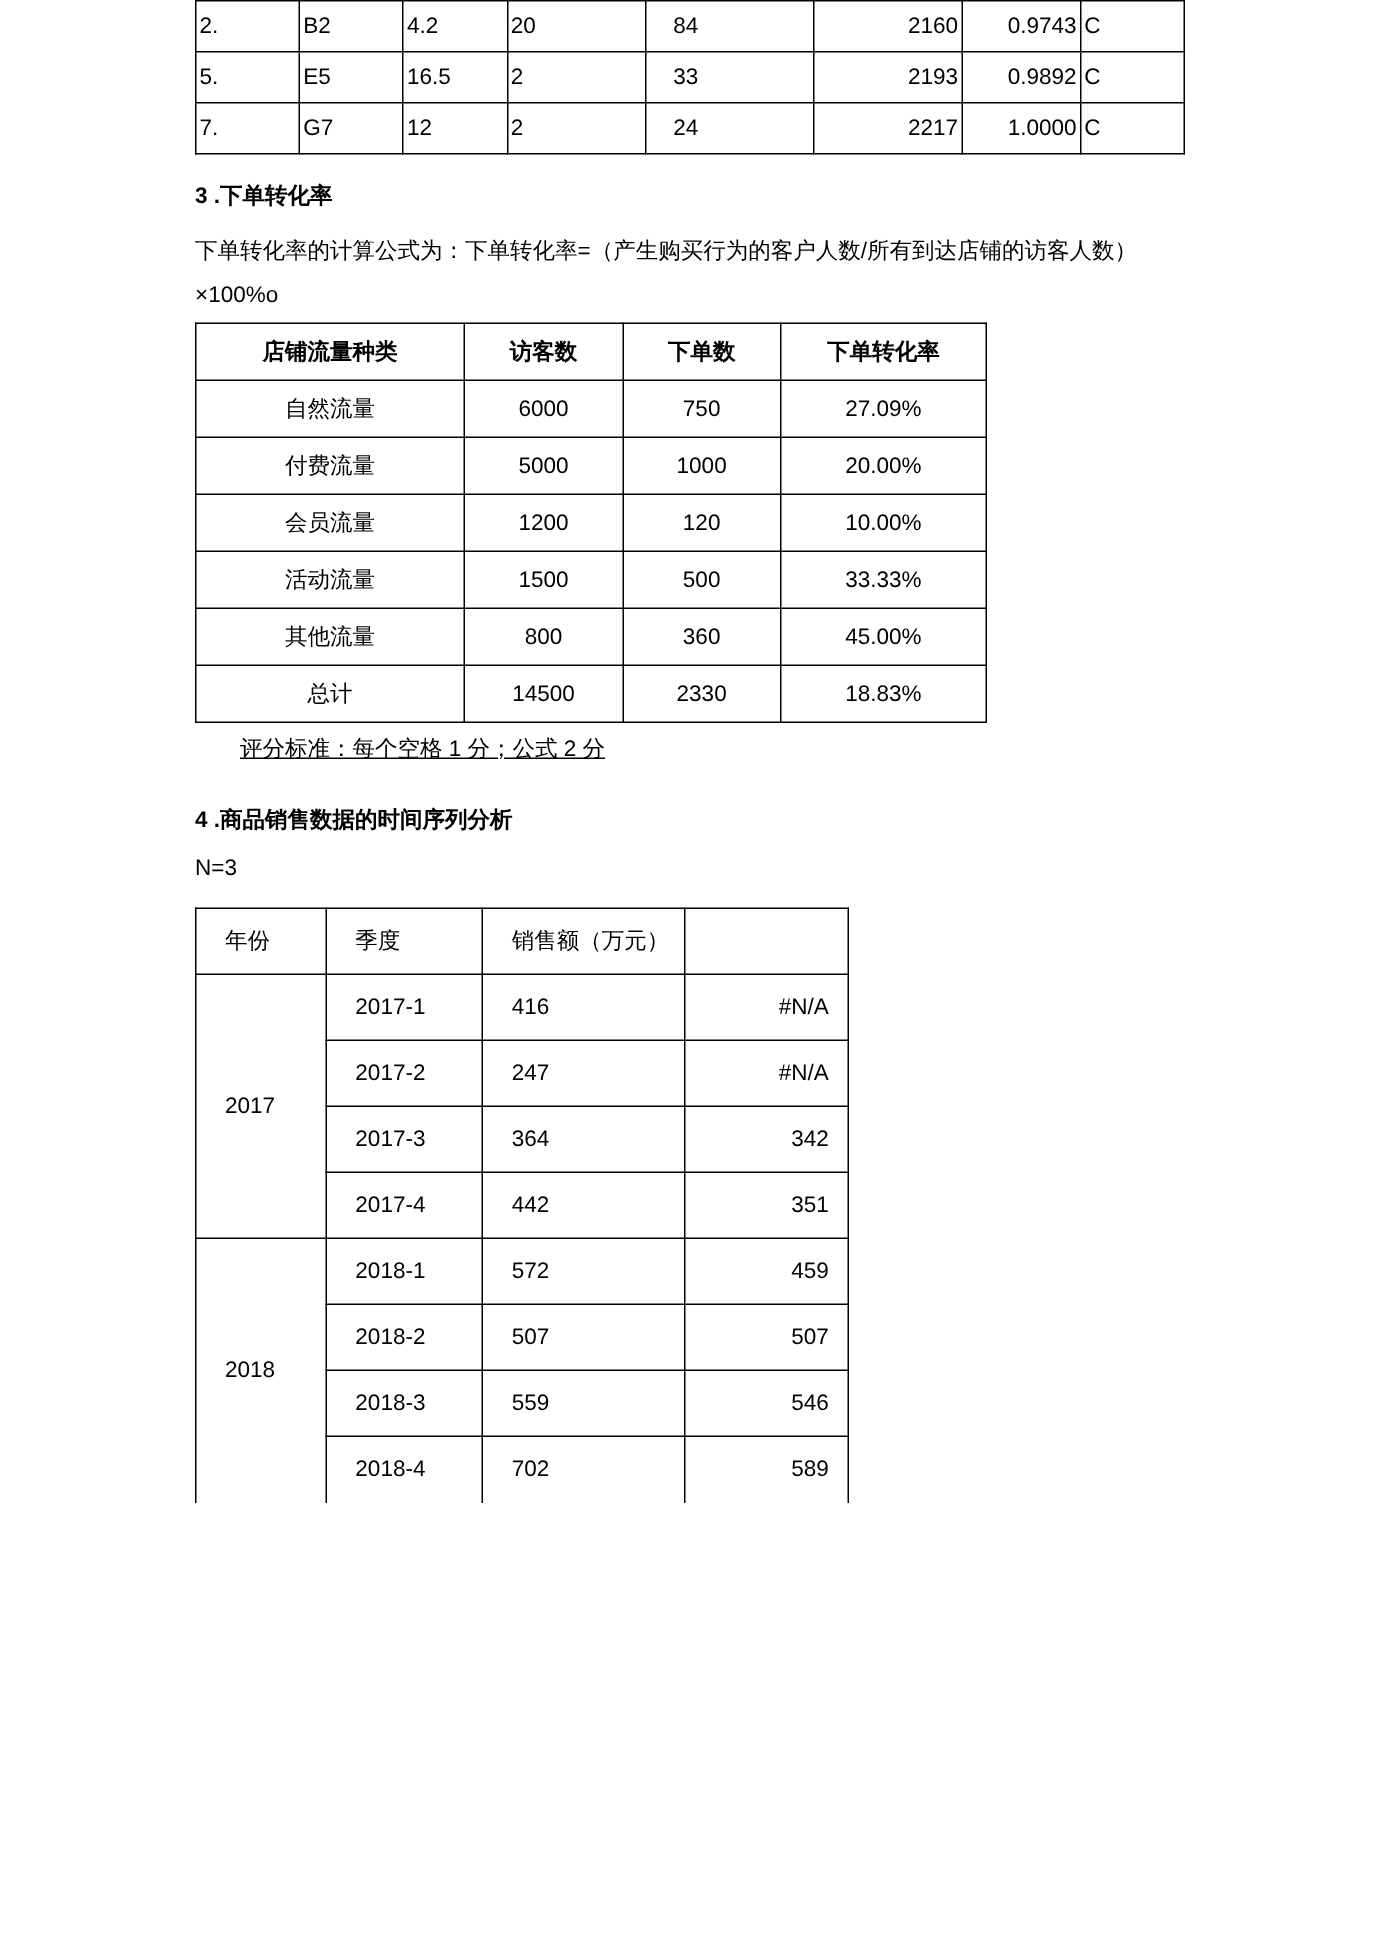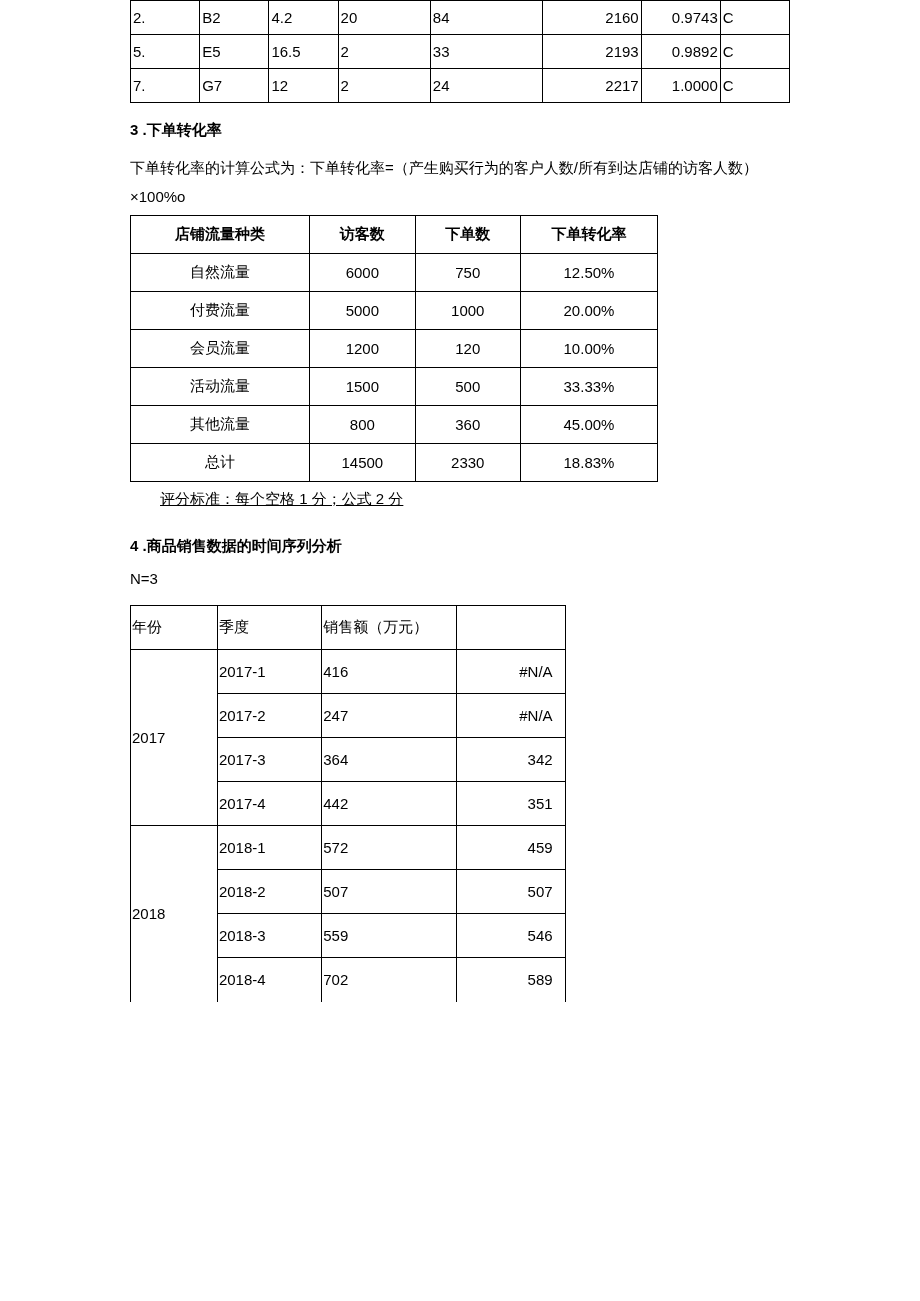--- a/index.html
+++ b/index.html
@@ -37,36 +37,36 @@
   .para {
     line-height: 1.9;
     margin: 4px 0;
   }
   
   .t1 td { height: 34px; }
   .t1 td:nth-child(1){ width: 10.5%; text-align:left; padding-left:2px;}
   .t1 td:nth-child(2){ width: 10.5%; text-align:left; padding-left:2px;}
   .t1 td:nth-child(3){ width: 10.5%; text-align:left; padding-left:2px;}
   .t1 td:nth-child(4){ width: 14%; text-align:left; padding-left:2px;}
-  .t1 td:nth-child(5){ width: 17%; text-align:left; padding-left:2px;}
+  .t1 td:nth-child(5){ width: 17%; text-align:left; padding-left:18px;}
   .t1 td:nth-child(6){ width: 15%; text-align:right; padding-right:2px;}
   .t1 td:nth-child(7){ width: 12%; text-align:right; padding-right:2px;}
   .t1 td:nth-child(8){ width: 10.5%; text-align:left; padding-left:2px;}
   
   .t2 { width: 80%; margin-left: 0; }
   .t2 th, .t2 td { text-align: center; height: 38px; }
   .t2 th { font-weight: bold; }
   .t2 th:nth-child(1), .t2 td:nth-child(1){ width:34%; }
   .t2 th:nth-child(2), .t2 td:nth-child(2){ width:20%;margin-top:39px; }
   .t2 th:nth-child(3), .t2 td:nth-child(3){ width:20%; }
   .t2 th:nth-child(4), .t2 td:nth-child(4){ width:26%; }
   
   .t3 { width: 66%; margin-left:0; }
   .t3 td { height: 44px; }
-  .t3 td.left { text-align:left; padding-left:1px; }
+  .t3 td.left { text-align:left; padding-left:19px; }
   .t3 td.right { text-align:right; padding-right:12px; }
   .t3 .c1 { width: 20%; }
   .t3 .c2 { width: 24%; }
   .t3 .c3 { width: 31%; }
   .t3 .c4 { width: 25%; padding-left: 20px; }
   .t3 .no-bottom { border-bottom: none; }
   .n3 { margin: 2px 0 18px 0; }
   .indent { padding-left: 30px; }
 </style>
 </head>
@@ -119,21 +119,21 @@
         <th>访客数</th>
         <th>下单数</th>
         <th>下单转化率</th>
       </tr>
     </thead>
     <tbody>
       <tr>
         <td>自然流量</td>
         <td>6000</td>
         <td>750</td>
-        <td>12.50%</td>
+        <td>27.09%</td>
       </tr>
       <tr>
         <td>付费流量</td>
         <td>5000</td>
         <td>1000</td>
         <td>20.00%</td>
       </tr>
       <tr>
         <td>会员流量</td>
         <td>1200</td>

